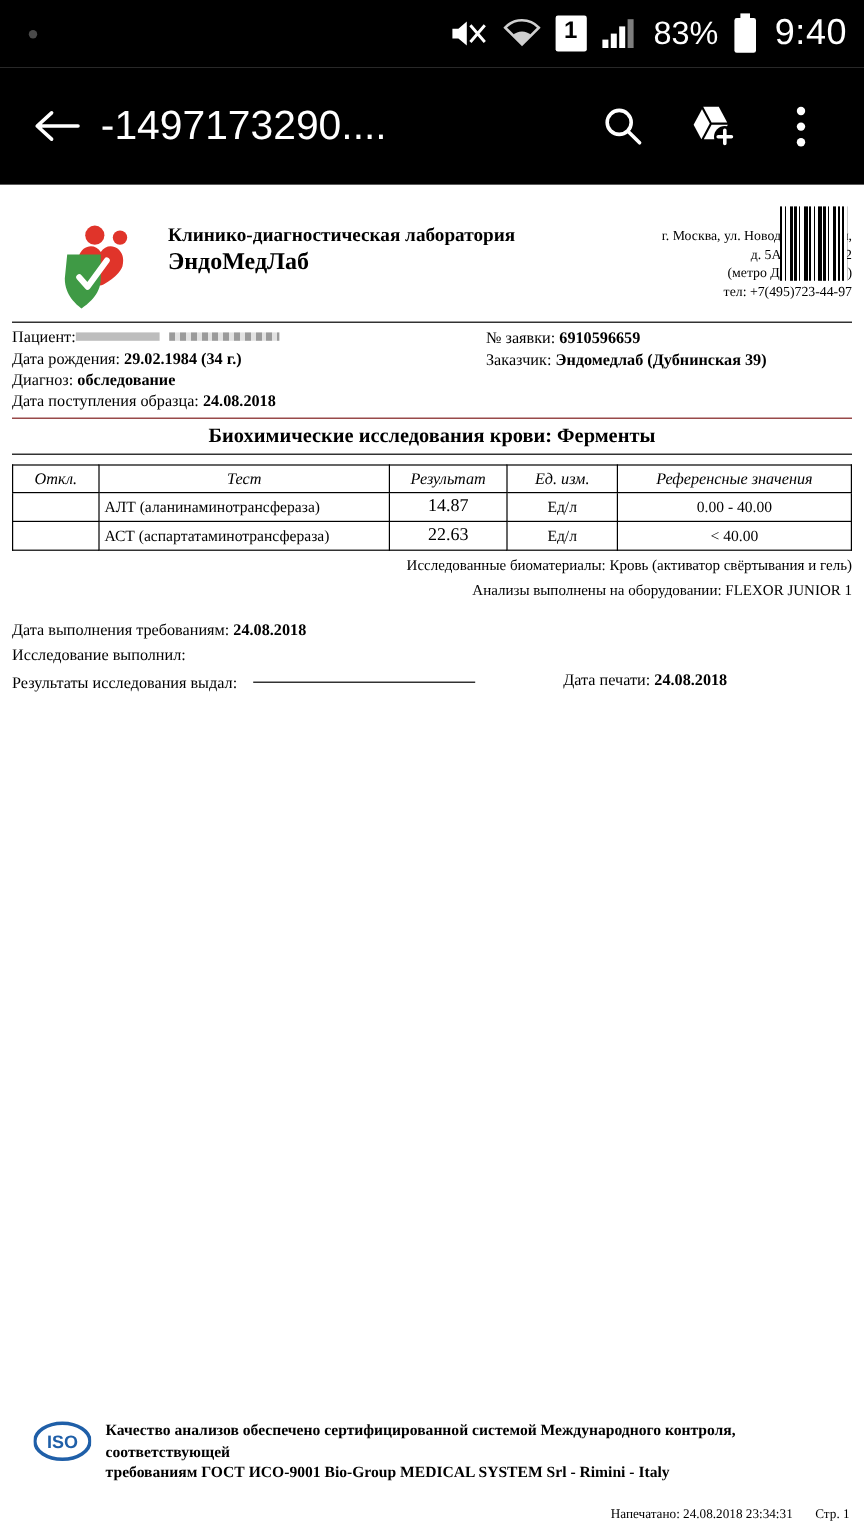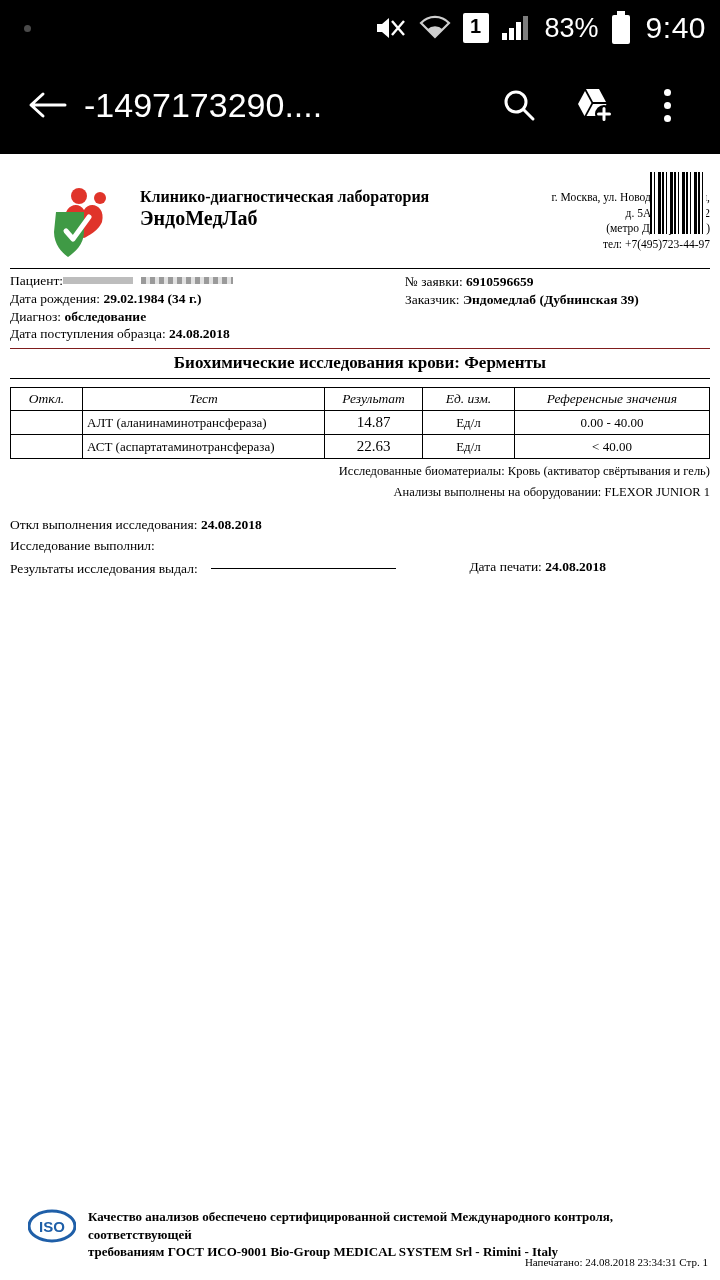--- a/index.html
+++ b/index.html
@@ -179,36 +179,36 @@
     width: 185px;
     border-bottom: 1px solid #000;
     margin: 0 0 4px 10px;
     height: 12px;
   }
   .print-date { float: right; margin-right: 104px; }
 
   
   .iso {
     position: absolute;
-    left: 0; right: 0; bottom: 19px;
+    left: 0; right: 0; bottom: 44px;
     padding: 0 14px;
     display: flex;
     align-items: flex-start;
   }
   .iso-logo {
     width: 48px; height: 36px; flex: none;
     display: flex; align-items: center; justify-content: center;
     margin: 2px 12px 0 14px;
   }
   .iso-text { font-size: 13px; line-height: 1.35; font-weight: 700; padding-top: 2px; }
   .printed {
     position: absolute; right: 12px; bottom: 12px;
     font-size: 11px;
   }
-  .printed .pg { }
+  .printed .pg { margin-left: 16px; }
 </style>
 </head>
 <body>
 
 <div class="statusbar">
   <span class="dot"></span>
 
   <span class="icon">
     <svg width="34" height="30" viewBox="0 0 34 30">
       <path d="M4 11h5l7-6v20l-7-6H4z" fill="#fff"></path>
@@ -372,21 +372,21 @@
         <td class="c-ref">&lt; 40.00</td>
       </tr>
     </tbody>
   </table>
 
   <div class="note">Исследованные биоматериалы: Кровь (активатор свёртывания и гель)</div>
   <div class="note">Анализы выполнены на оборудовании: FLEXOR JUNIOR 1</div>
 
   <div class="foot-lines">
     <div>
-      <span>Откл выполнения исследования:</span>
+      <span>Дата выполнения требованиям:</span>
       <b>24.08.2018</b>
     </div>
     <div>
       <span>Исследование выполнил:</span>
     </div>
     <div>
       <span>Результаты исследования выдал:</span>
       <span class="sigline"></span>
       <span class="print-date">
         <span>Дата печати:</span>

